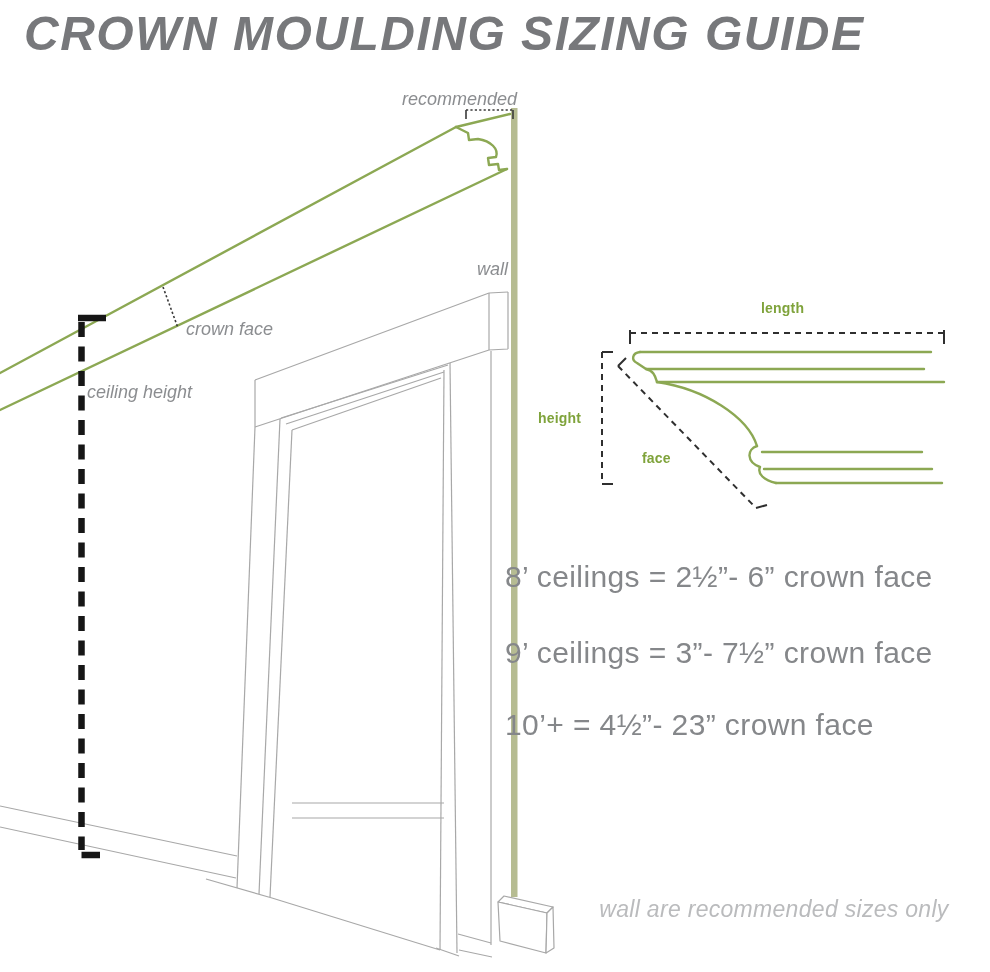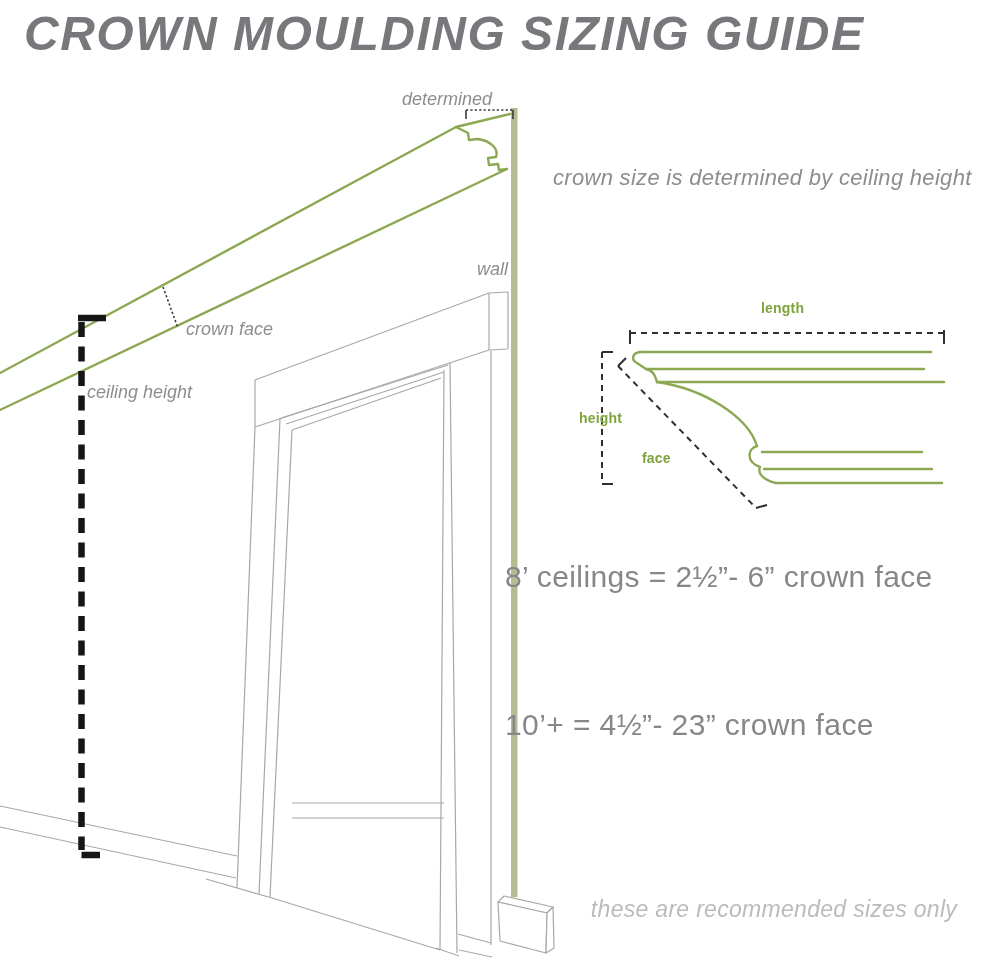--- a/index.html
+++ b/index.html
@@ -15,21 +15,21 @@
   .note{
     left:553px;top:167px;font-size:22px;font-style:italic;color:#8B8D90;letter-spacing:.3px;
   }
   .lbl{font-style:italic;color:#8B8D90;}
   .lbl-projection{left:402px;top:90px;font-size:18px;}
   .lbl-wall{left:477px;top:248px;font-size:18px;margin-top:12px;}
   .lbl-crownface{left:186px;top:320px;font-size:18px;}
   .lbl-ceilingheight{left:87px;top:383px;font-size:18px;text-align:center;}
   .glbl{font-weight:700;color:#7FA33B;font-size:14px;letter-spacing:.2px;}
   .glbl-length{left:761px;top:301px;}
-  .glbl-height{left:538px;top:411px;margin-left:41px;}
+  .glbl-height{left:538px;top:411px;}
   .glbl-face{left:642px;top:451px;}
   .rule{
     left:505px;width:485px;text-align:left;font-size:30px;color:#85878A;letter-spacing:.4px;
   }
   .rule1{top:562px;}
   .rule2{top:638px;}
   .rule3{top:710px;}
   .footer{
     left:574px;width:400px;text-align:center;top:898px;font-size:23px;
     font-style:italic;color:#BABBBD;letter-spacing:.3px;
@@ -143,28 +143,28 @@
 
       <g>
         <path class="mdash" d="M618,366 L756,508"></path>
         <path class="mtick" d="M618,366 L626,358 M756,508 L767,505"></path>
       </g>
     </g>
   </svg>
 
   <div class="abs title">CROWN MOULDING SIZING GUIDE</div>
 
-  <div class="abs note">crown size is determined by ceiling height</div>
 
-  <div class="abs lbl lbl-projection">determined</div>
+  <div class="abs lbl lbl-projection">recommended</div>
   <div class="abs lbl lbl-wall">wall</div>
   <div class="abs lbl lbl-crownface">crown face</div>
   <div class="abs lbl lbl-ceilingheight">ceiling height</div>
 
   <div class="abs glbl glbl-length">length</div>
   <div class="abs glbl glbl-height">height</div>
   <div class="abs glbl glbl-face">face</div>
 
   <div class="abs rule rule1">8’ ceilings = 2½”- 6” crown face</div>
+  <div class="abs rule rule2">9’ ceilings = 3”- 7½” crown face</div>
   <div class="abs rule rule3">10’+ = 4½”- 23” crown face</div>
 
-  <div class="abs footer">these are recommended sizes only</div>
+  <div class="abs footer">wall are recommended sizes only</div>
 </div>
 
 </body></html>

